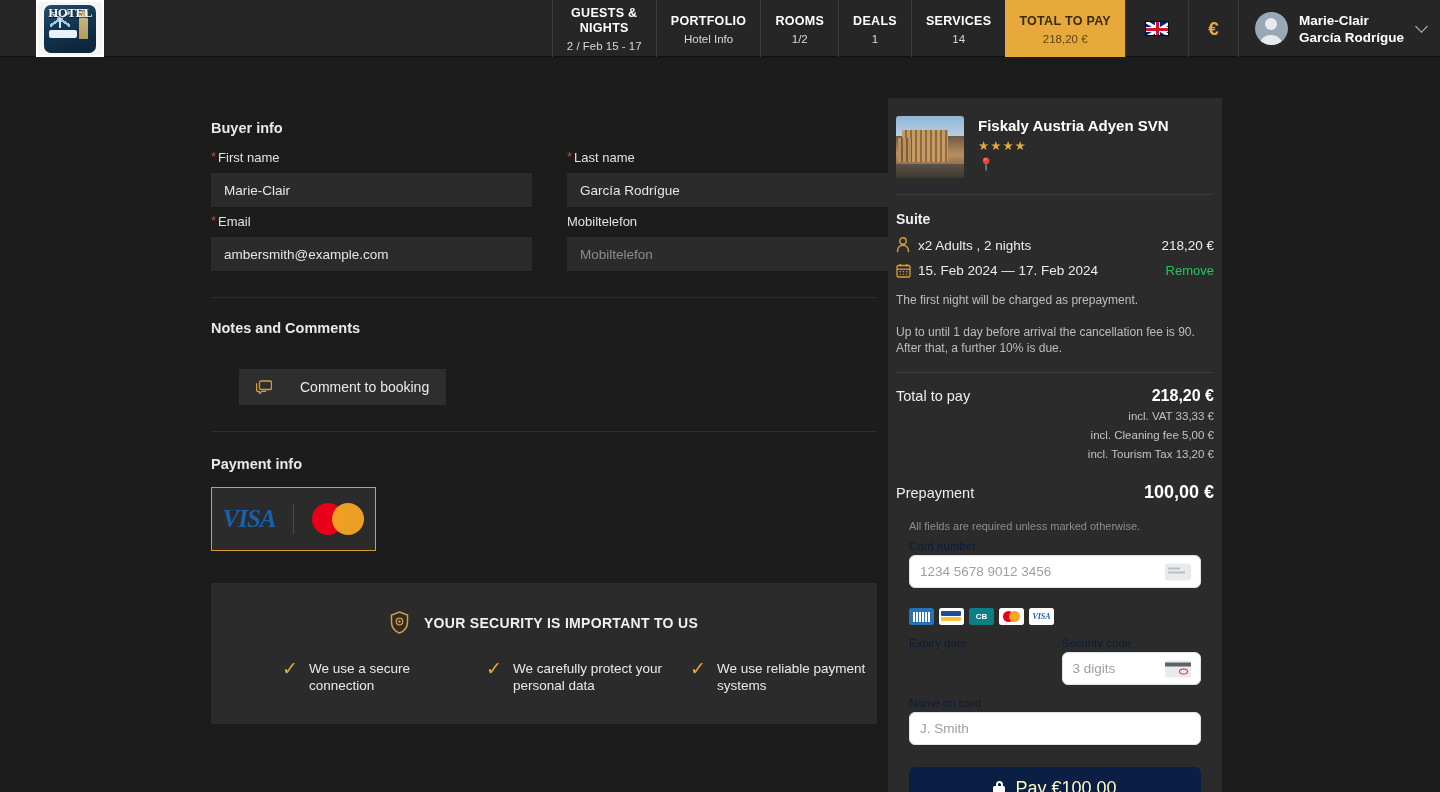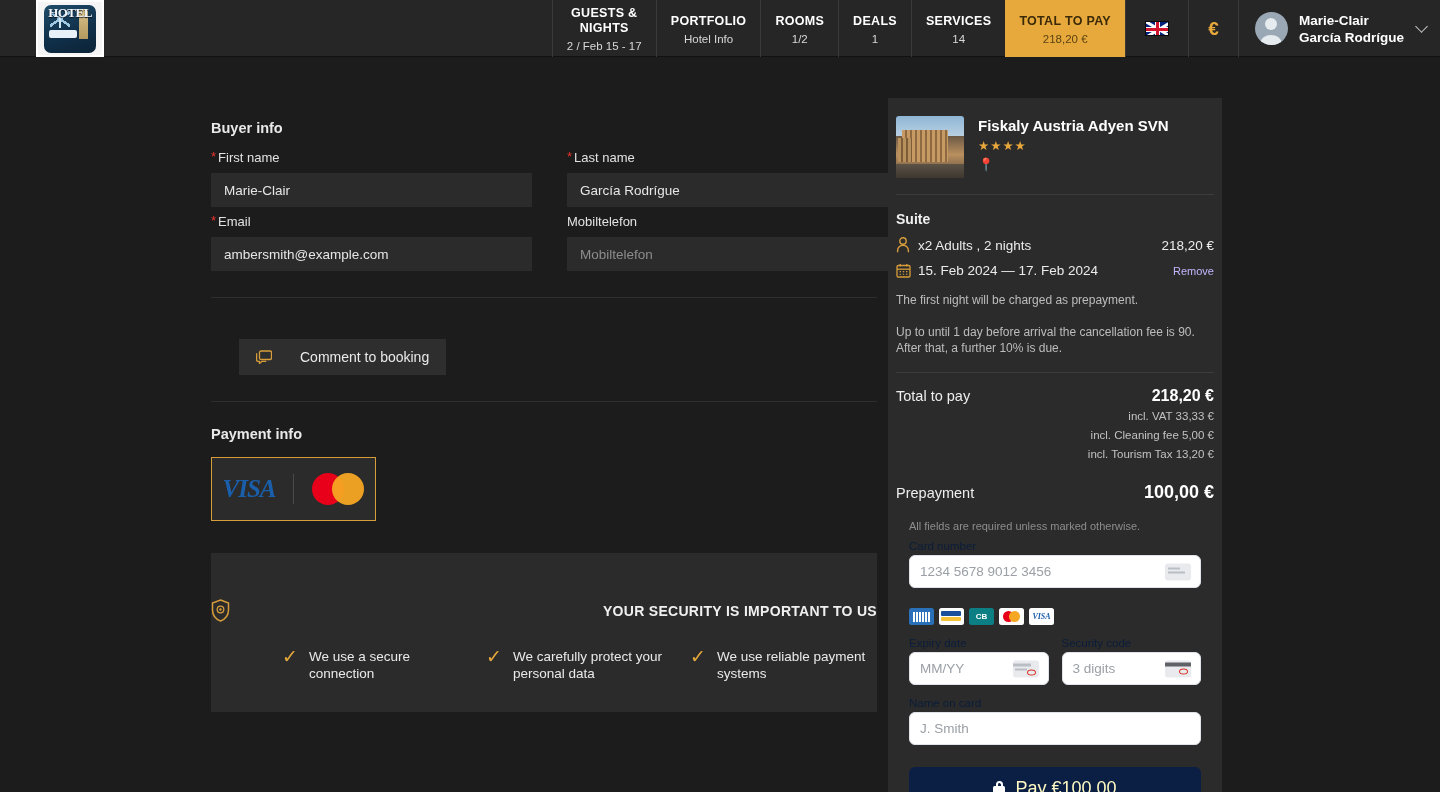--- a/index.html
+++ b/index.html
@@ -189,21 +189,21 @@
   .mc-logo .c1, .mc-logo .c2 { position:absolute; top:0; width:32px; height:32px; border-radius:50%; }
   .mc-logo .c1 { left:0; background:#e8001b; }
   .mc-logo .c2 { left:20px; background:#f5a623; mix-blend-mode: normal; opacity: .95; }
 
   
   .sec-banner {
     margin-top: 32px; width: 666px; background: #2b2b2b;
     padding: 28px 0 30px;
   }
   .sec-head {
-    display:flex; align-items:center; justify-content:space-between; gap:15px;margin-top:18px;
+    display:flex; align-items:center; justify-content:center; gap:15px;
   }
   .sec-head .txt {
     font-size: 14px; font-weight: 700; color: #f0f0f0; letter-spacing: .3px;
   }
   .shield { width: 19px; height: 23px; position: relative; }
   .shield svg { display:block; }
   .sec-items { display: flex; justify-content: center; gap: 18px; margin-top: 26px; padding-left: 70px;}
   .sec-item { display:flex; gap: 11px; width: 186px; }
   .check { color: #e8a93c; font-size: 19px; line-height: 17px; font-weight: 400; }
   .sec-item .t { font-size: 13.5px; color: #eaeaea; line-height: 17px; }
@@ -238,21 +238,21 @@
   .addr { display:flex; gap:5px; margin-top: 5px; }
   .addr .t { font-size: 12.5px; color: #d6d6d6; line-height: 15px; }
   .pin { color:#e8a93c; font-size: 13px; line-height: 14px; flex: none; }
 
   .p-divider { height:1px; background:#3c3c3c; margin: 16px 0 0; }
   .room-title { font-size: 14px; font-weight:700; color:#f0f0f0; margin-top: 16px; }
   .room-line { display:flex; align-items:center; margin-top: 10px; }
   .room-line .ico { width: 22px; flex:none; color:#d79d3a; display:flex; align-items:center; }
   .room-line .lbl { font-size: 13.5px; color:#ececec; flex:1; }
   .room-line .val { font-size: 13.5px; color:#ececec; }
-  .room-line .remove { font-size: 11px; color:#c4b5fd; cursor:pointer; }
+  .room-line .remove { font-size: 13px; color:#22c55e; cursor:pointer; }
   .note-sm { font-size: 12px; color:#bdbdbd; margin-top: 14px; line-height: 16px; }
   .note-sm2 { font-size: 12px; color:#bdbdbd; margin-top: 16px; line-height: 16px; }
 
   .tot-row { display:flex; align-items:baseline; justify-content:space-between; margin-top: 14px; }
   .tot-lbl { font-size: 14.5px; color:#eee; }
   .tot-val { font-size: 16px; font-weight:700; color:#fff; }
   .incl { text-align:right; font-size: 11.5px; color:#c2c2c2; margin-top: 4px; line-height: 15px; }
   .pre-row { display:flex; align-items:baseline; justify-content:space-between; margin-top: 20px; }
   .pre-lbl { font-size: 14.5px; color:#eee; }
   .pre-val { font-size: 18px; font-weight:700; color:#fff; }
@@ -418,20 +418,21 @@
         <div class="flabel">
           <span>Mobiltelefon</span>
         </div>
         <input class="input" placeholder="Mobiltelefon" style="">
       </div>
     </div>
 
     <div class="divider"></div>
 
     <div class="notes-wrap">
+      <div class="sec-title">Notes and Comments</div>
       <button class="comment-btn">
         <svg width="16" height="14" viewBox="0 0 16 14">
           <rect x="3.5" y="1" width="12" height="8.5" rx="1.6" fill="none" stroke="#d79d3a" stroke-width="1.3"></rect>
           <path d="M0.6 3.2v6.6a1.6 1.6 0 0 0 1.6 1.6h1.2v2l2.4-2h4.4" fill="none" stroke="#d79d3a" stroke-width="1.3" stroke-linejoin="round"></path>
         </svg>
         <span class="lbl">Comment to booking</span>
       </button>
     </div>
 
     <div class="divider"></div>
@@ -567,28 +568,20 @@
                 <span class="r"></span>
                 <span class="y"></span>
               </span>
             <span class="bsq b-visa">VISA</span>
           </div>
         </div>
 
         <div class="ad-row">
           <div class="ad-col">
             <span class="ad-label">Expiry date</span>
-            <div class="ad-input">
-              <span class="ph">MM/YY</span>
-              <span class="ad-exp-ico">
-                <span class="bar"></span>
-                  <span class="bar2"></span>
-                  <span class="oval"></span>
-              </span>
-            </div>
           </div>
           <div class="ad-col">
             <span class="ad-label">Security code</span>
             <div class="ad-input">
               <span class="ph">3 digits</span>
               <span class="ad-cvc-ico">
                 <span class="bar"></span>
                   <span class="oval"></span>
               </span>
             </div>

